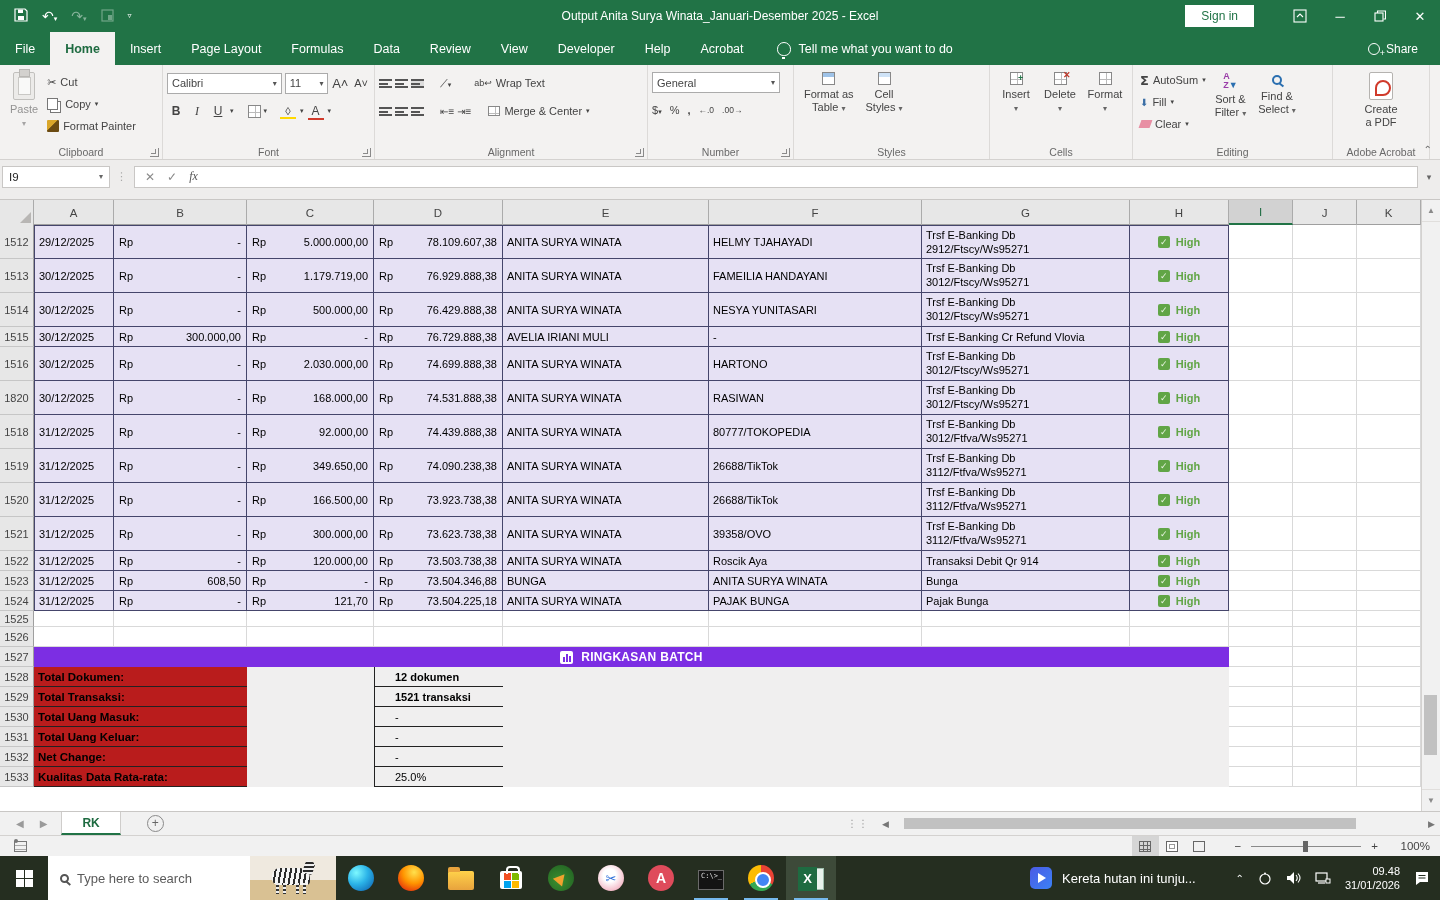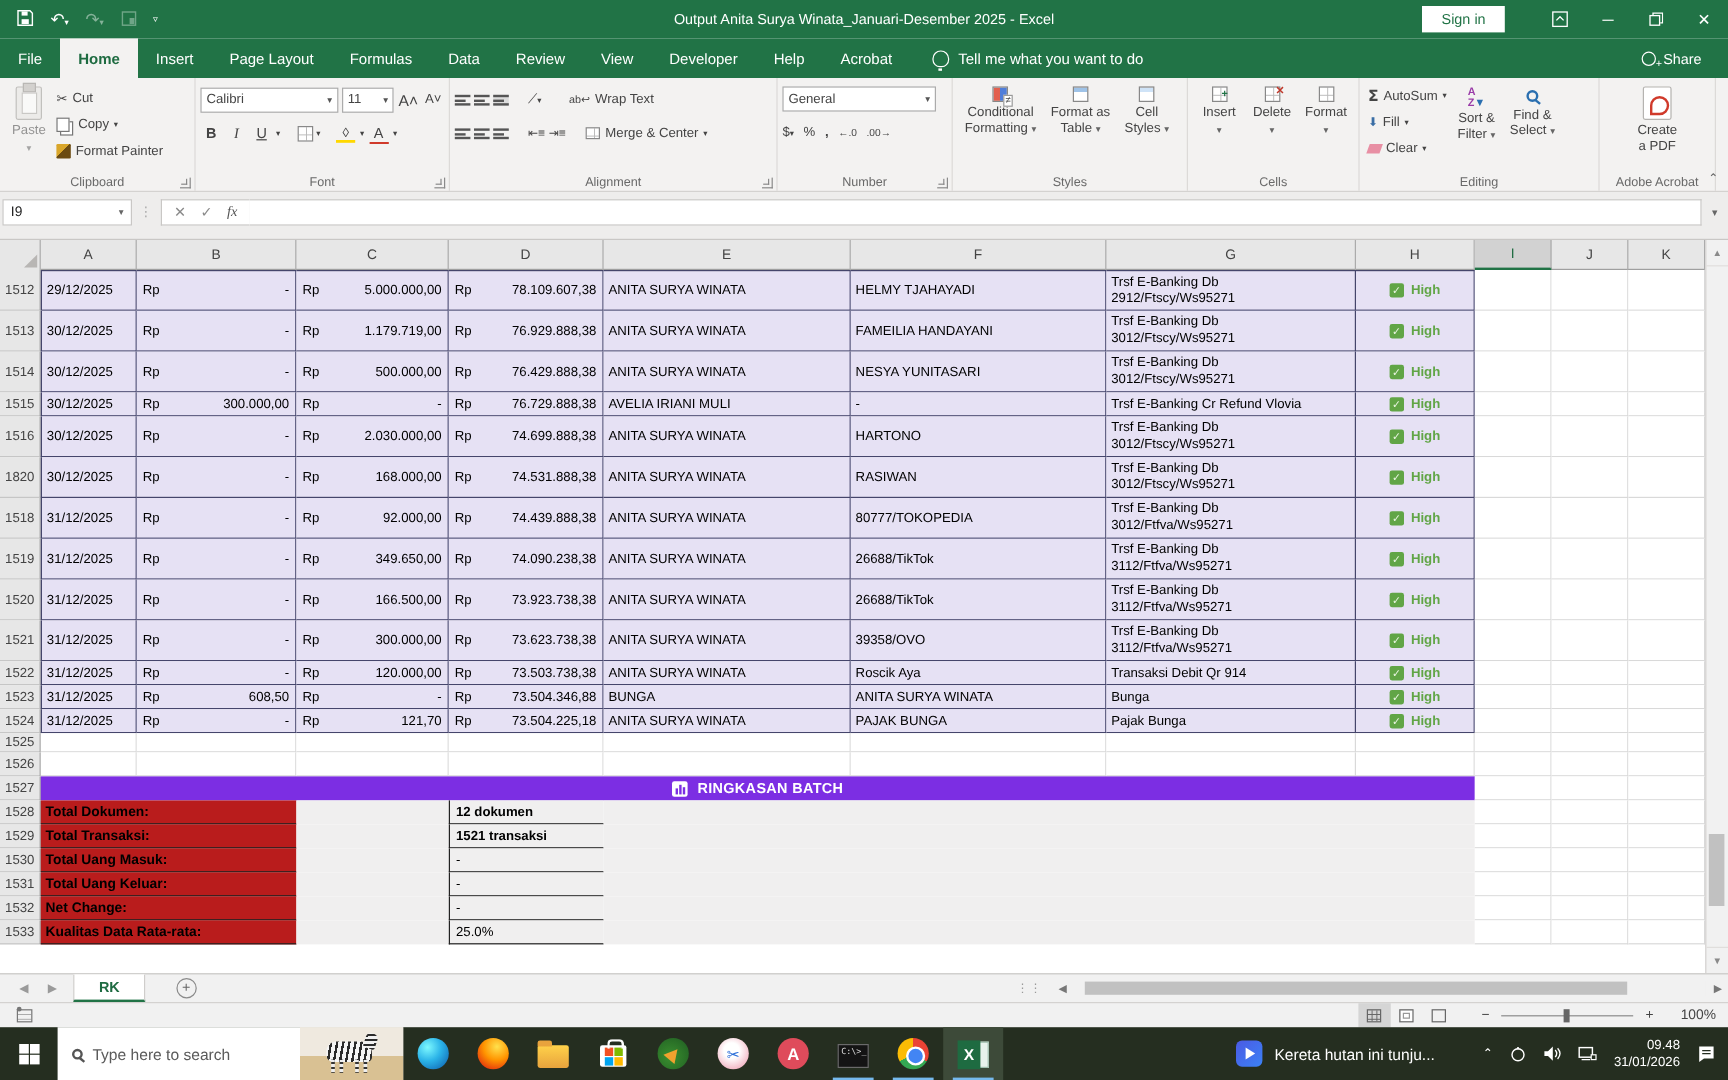--- a/index.html
+++ b/index.html
@@ -104,21 +104,21 @@
   .desc { padding:2px 0 0 4px; line-height:14px; white-space:nowrap; }
   .desc.single { display:flex; align-items:center; padding-top:0; }
   .qual { display:flex; align-items:center; justify-content:center; gap:6px; }
   .qbadge { width:12px; height:12px; background:#61A546; border-radius:2px; color:#eaf5e2; font-size:9px; line-height:12px; text-align:center; flex:none; }
   .qtext { color:#61A546; font-weight:bold; font-size:11px; }
   .banner { background:#7C2EE3; display:flex; align-items:center; justify-content:center; gap:8px; color:#fff; font-weight:bold; font-size:12px; letter-spacing:.3px; }
   .chart-ic { width:13px; height:13px; background:#fff; border-radius:2px; display:flex; align-items:flex-end; justify-content:center; gap:1px; padding:2px 2px; }
   .chart-ic i { display:block; width:2px; background:#7C2EE3; }
   .sumlabel { background:#b91c1c; border-bottom:1px solid #222; font-weight:bold; font-size:11.5px; display:flex; align-items:center; padding-left:4px; white-space:nowrap;text-align:right; }
   .sumpad { background:#F0EFEF; }
-  .sumval { background:#F0EFEF; border-left:1px solid #222; border-bottom:1px solid #222; display:flex; align-items:center; padding-left:5px; font-size:11px; }
+  .sumval { background:#F0EFEF; border-left:1px solid #222; border-bottom:1px solid #222; display:flex; align-items:center; padding-left:20px; font-size:11px; }
   .sumval.b { font-weight:bold; }
   .sumfill { background:#F0EFEF; }
 
   
   #vscroll { position:absolute; top:200px; right:0; width:19px; height:611px; background:#f1f1f1; border-left:1px solid #d4d2d0; }
   .varrow { height:22px; display:flex; align-items:center; justify-content:center; color:#8a8a8a; font-size:8px; border-bottom:1px solid #e0dedc; }
   .vthumb { position:absolute; left:2px; width:13px; height:60px; background:#c1c1c1; top:495px; }
   .varrow.bot { position:absolute; bottom:0; width:100%; border-top:1px solid #e0dedc; border-bottom:none; }
 
   
@@ -370,24 +370,20 @@
         <span style="font-size:8.5px;">←.0</span>
         <span style="font-size:8.5px;">.00→</span>
       </div>
     </div>
     <div class="glabel">Number</div>
     <span class="launcher"></span>
   </div>
 
   <div class="rgroup" style="width:196px">
     <div class="bigbtn">
-      <span class="ic ic-cf"></span>
-      <span><span>Conditional</span><br><span>Formatting</span> <span class="caret">▾</span></span>
-    </div>
-    <div class="bigbtn">
       <span class="ic ic-ftable"></span>
       <span><span>Format as</span><br><span>Table</span> <span class="caret">▾</span></span>
     </div>
     <div class="bigbtn">
       <span class="ic ic-ftable" style="background:linear-gradient(#cfe3f7 4px,#fff 4px);"></span>
       <span><span>Cell</span><br><span>Styles</span> <span class="caret">▾</span></span>
     </div>
     <div class="glabel">Styles</div>
   </div>
 

